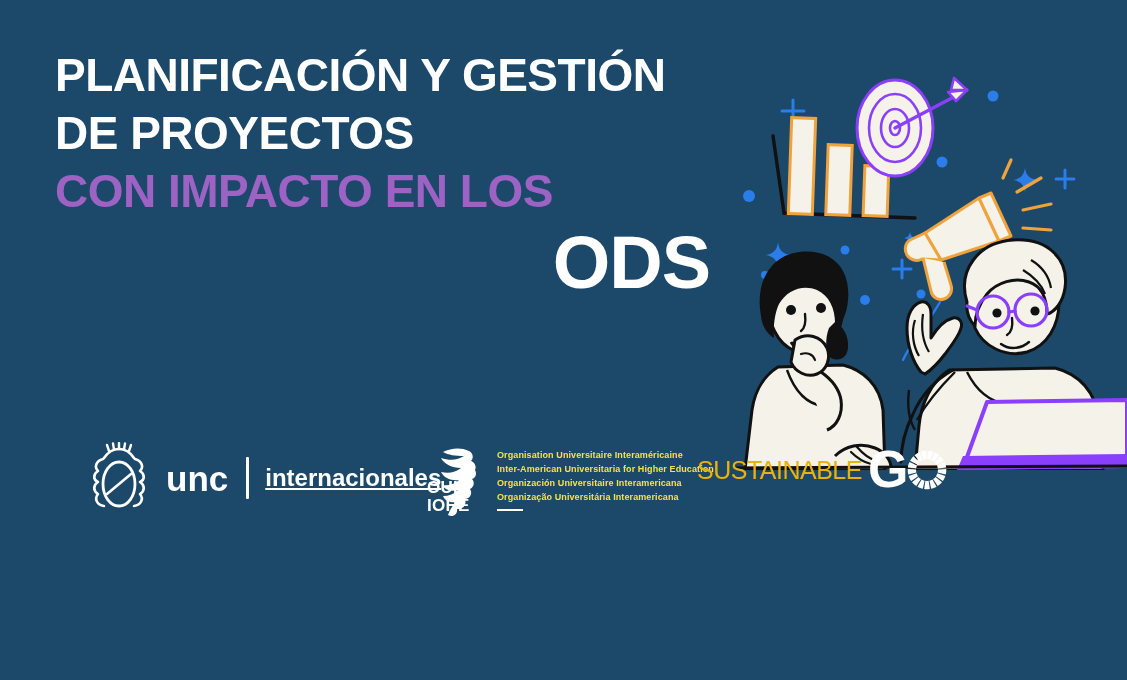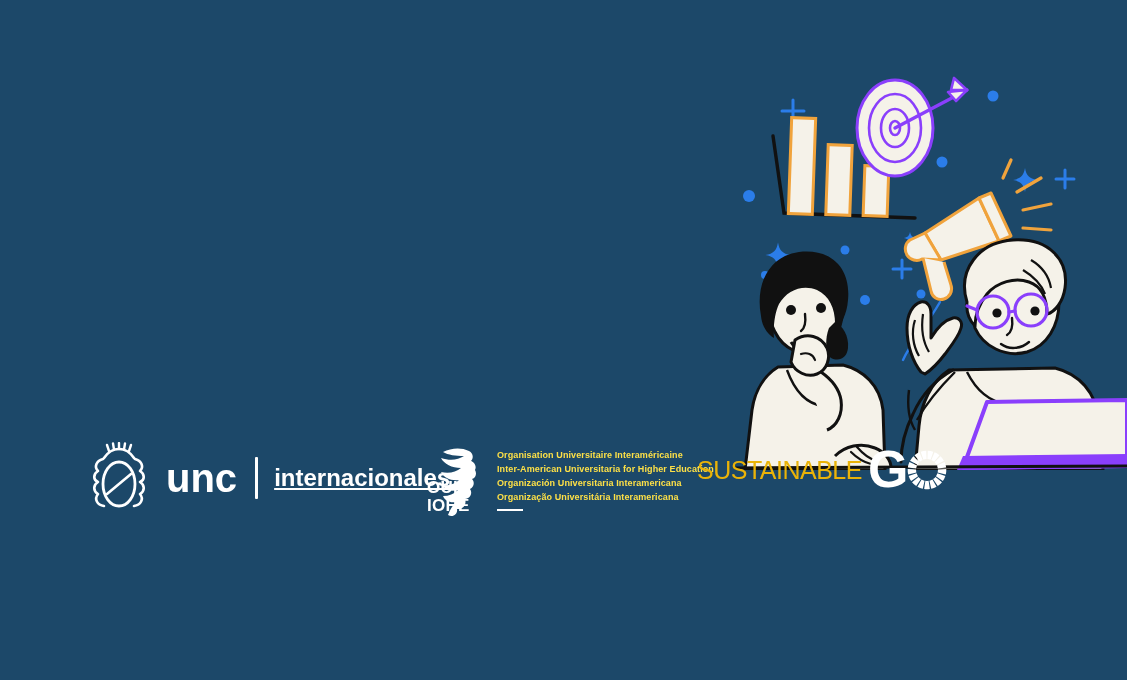--- a/index.html
+++ b/index.html
@@ -22,21 +22,21 @@
     text-align:right;width:655px;margin-top:4px;letter-spacing:-1px;
   }
 
   
   #logos{position:absolute;left:0;top:440px;width:1127px;height:92px;}
   .logo{position:absolute;display:flex;align-items:center;}
 
   #unc-logo{left:88px;top:2px;}
   #unc-mark{width:62px;height:72px;}
   #unc-word{
-    font-size:40px;font-weight:bold;color:#fff;letter-spacing:0px;
+    font-size:35px;font-weight:bold;color:#fff;letter-spacing:0px;
     margin-left:16px;line-height:1;
   }
   #unc-divider{
     width:3px;height:42px;background:#fff;margin:0 16px 0 18px;border-radius:1px;
   }
   #unc-sub{font-size:24px;font-weight:bold;color:#fff;line-height:1;text-decoration:underline;}
 
   #oui-logo{left:425px;top:2px;}
   #oui-mark{width:68px;height:76px;position:relative;}
   #oui-letters{
@@ -60,20 +60,26 @@
 
   
   #illustration{position:absolute;left:735px;top:70px;width:392px;height:400px;}
   #illustration svg{display:block;}
 </style>
 </head>
 <body>
 
 <div id="banner">
 
+  <div id="title-block">
+    <div class="title-line">PLANIFICACIÓN Y GESTIÓN</div>
+    <div class="title-line">DE PROYECTOS</div>
+    <div class="title-line accent">CON IMPACTO EN LOS</div>
+    <div id="ods-line">ODS</div>
+  </div>
 
   <div id="illustration">
     <svg width="392" height="400" viewBox="0 0 392 400" xmlns="http://www.w3.org/2000/svg">
       <defs>
         <g id="spark">
           <path d="M0,-14 C1.6,-5 5,-1.6 14,0 C5,1.6 1.6,5 0,14 C-1.6,5 -5,1.6 -14,0 C-5,-1.6 -1.6,-5 0,-14 Z" fill="#2b7de9"></path>
         </g>
       </defs>
 
       <g>
@@ -225,21 +231,21 @@
           </g>
         </svg>
         <div id="oui-letters">
           <div>OUI</div>
           <div>IOHE</div>
         </div>
       </div>
       <div id="oui-names">
         <div class="oui-name">Organisation Universitaire Interaméricaine</div>
         <div class="oui-name">Inter-American Universitaria for Higher Education</div>
-        <div class="oui-name">Organización Universitaria Interamericana</div>
+        <div class="oui-name">Organización Universitaire Interamericana</div>
         <div class="oui-name">Organização Universitária Interamericana</div>
         <div id="oui-rule"></div>
       </div>
     </div>
 
     <div class="logo" id="sdg-logo">
       <div id="sdg-stack">
         <div>SUSTAINABLE</div>
       </div>
       <div id="sdg-goals">

